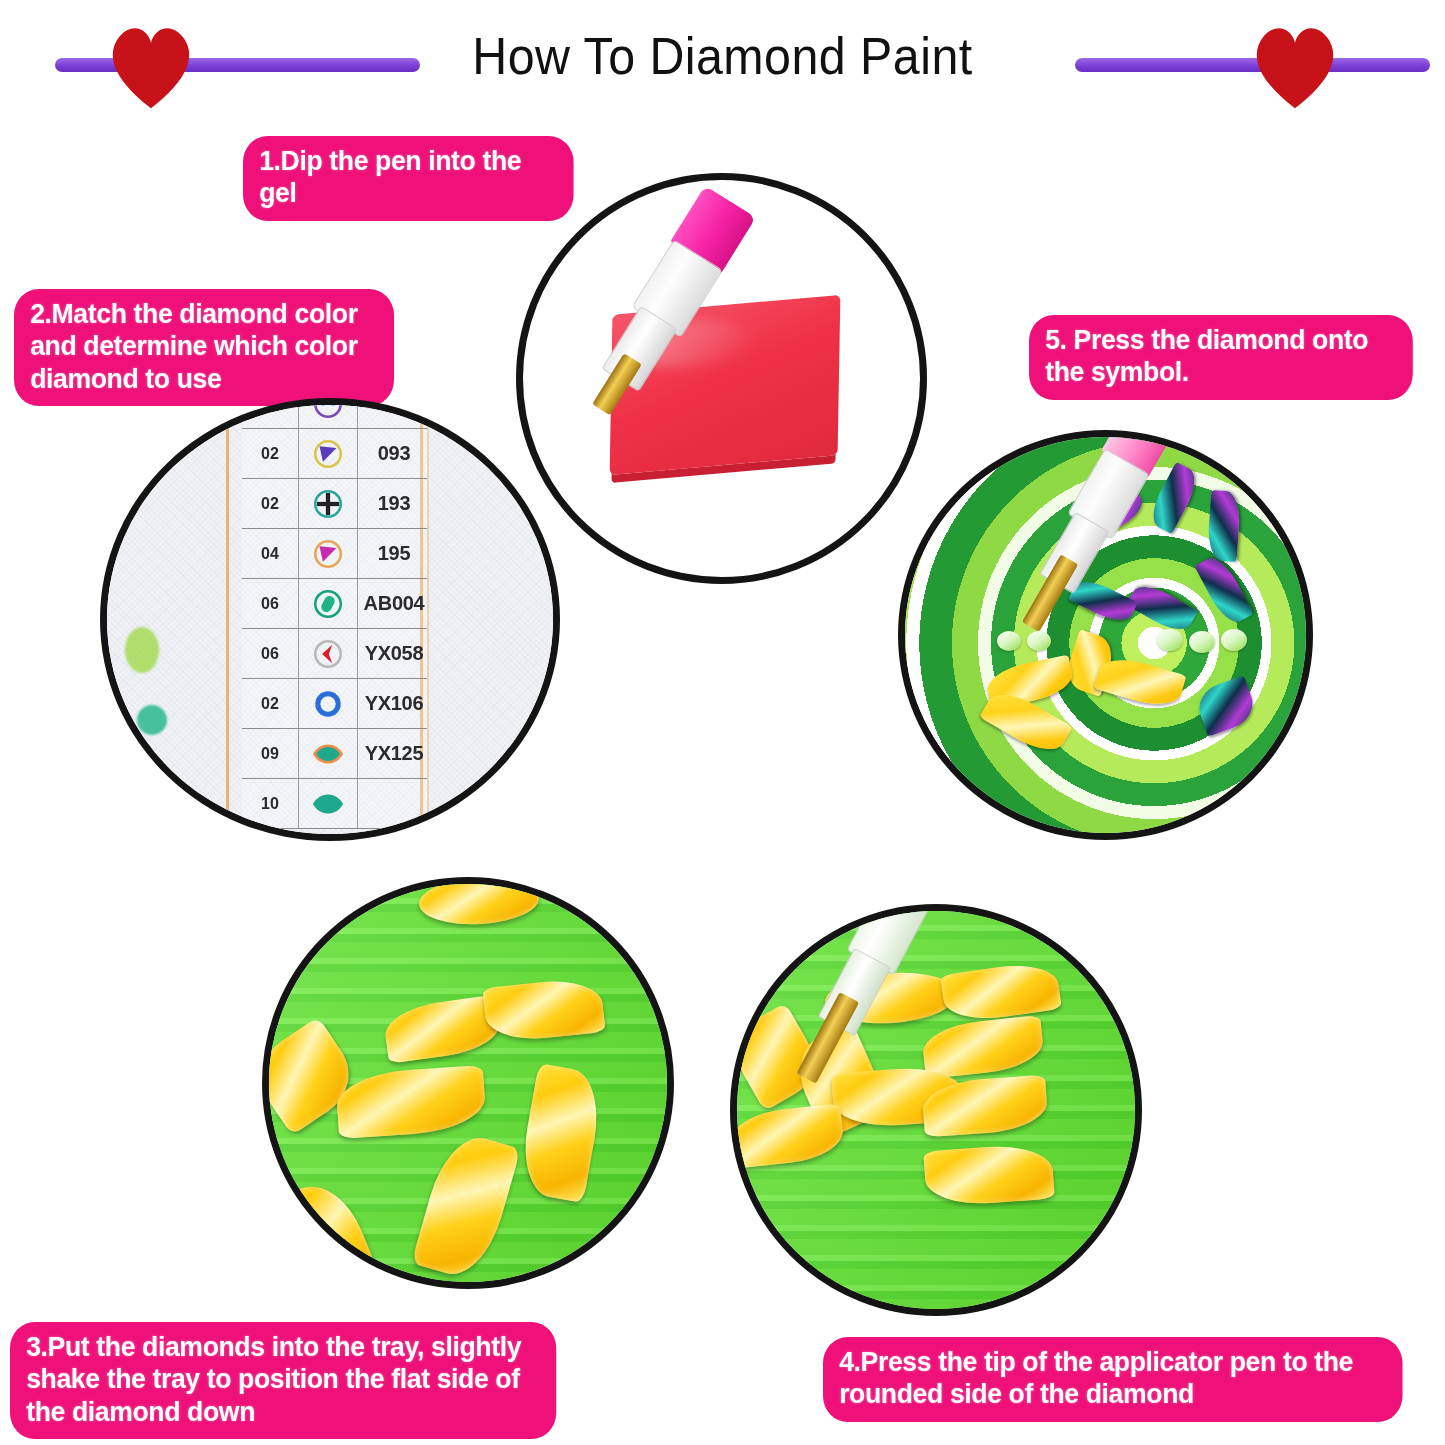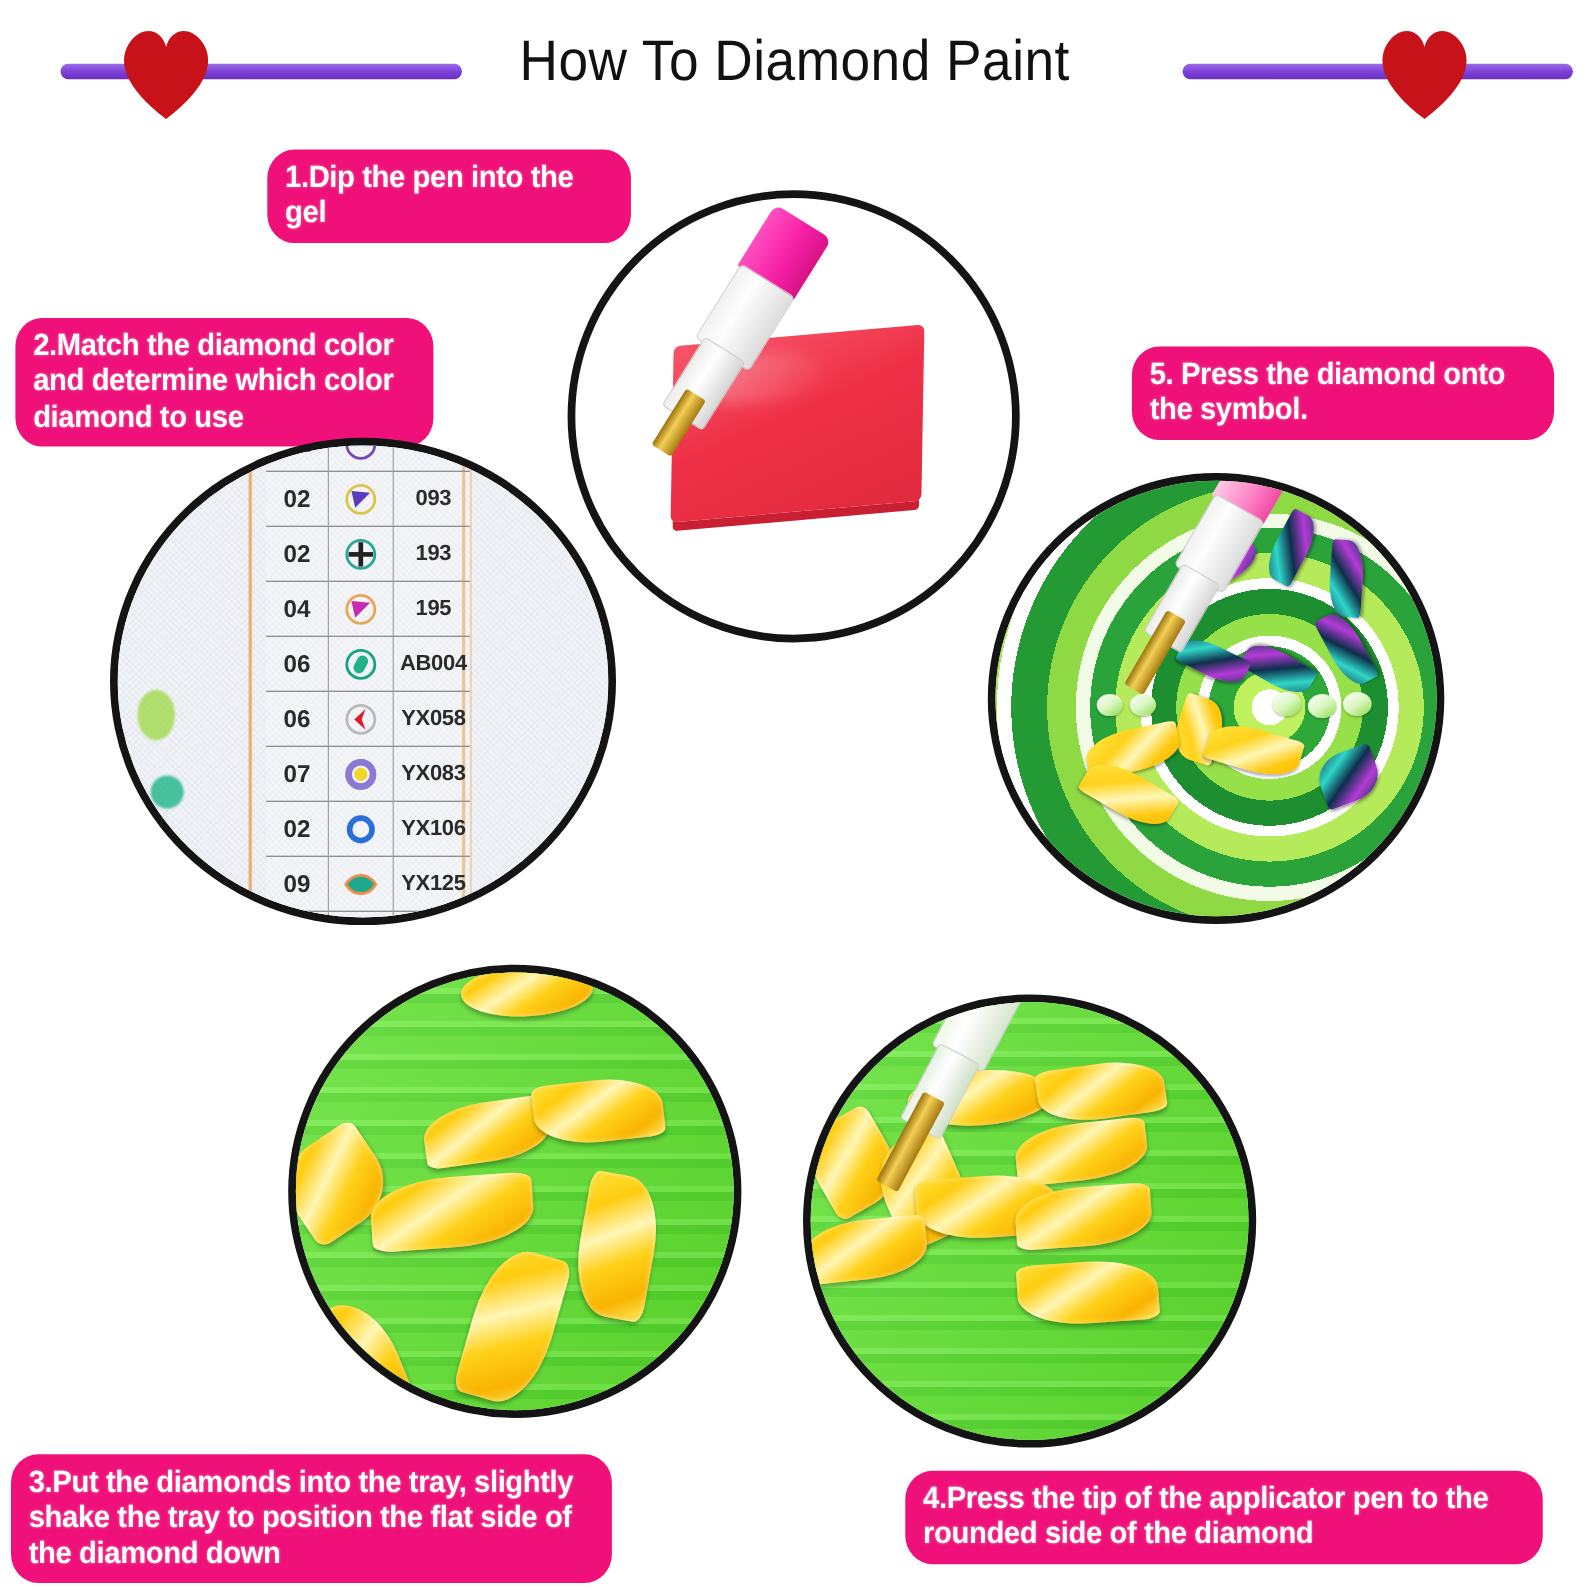--- a/index.html
+++ b/index.html
@@ -69,21 +69,21 @@
       background-image:repeating-linear-gradient(45deg,rgba(170,180,200,.22) 0 1px,transparent 1px 4px),
                        repeating-linear-gradient(-45deg,rgba(170,180,200,.18) 0 1px,transparent 1px 4px);}
   .ostripe{position:absolute;top:0;bottom:0;width:3px;background:#eaa75c;opacity:.85;}
   .ostripe.a{left:119px;}
   .ostripe.b{left:313px;}
   .ostripe.c{left:320px;width:2px;opacity:.4;}
   .blot{position:absolute;border-radius:50%;filter:blur(1px);}
   .tbl{position:absolute;left:135px;top:-26px;width:185px;}
   .trow{display:flex;align-items:center;height:49px;border-bottom:1px solid #8d8d8d;
         border-top:1px solid #8d8d8d;margin-top:-1px;background:rgba(255,255,255,.25);}
-  .tc-no{width:56px;text-align:center;font-size:22px;color:#2a2a2a;font-weight:700;
+  .tc-no{width:56px;text-align:center;font-size:16px;color:#2a2a2a;font-weight:700;
          border-right:1px solid #9a9a9a;line-height:49px;}
   .tc-sym{width:58px;display:flex;align-items:center;justify-content:center;
           border-right:1px solid #9a9a9a;height:100%;}
   .tc-cd{flex:1;text-align:center;font-size:20px;color:#2b2b2b;font-weight:700;
          padding-left:3px;line-height:49px;letter-spacing:-.3px;}
   .sym{width:34px;height:34px;display:block;}
 
   
   #c5{left:898px;top:430px;width:415px;height:410px;}
   .mand{position:absolute;inset:-2px;
@@ -225,31 +225,20 @@
           <div class="tc-no">06</div>
           <div class="tc-sym">
             <svg viewBox="0 0 40 40" class="sym">
               <circle cx="20" cy="20" r="15" fill="none" stroke="#b9b9b9" stroke-width="3"></circle>
               <path d="M25 9 L13 20 L25 31 L21 20 Z" fill="#e01b2b"></path>
             </svg>
           </div>
           <div class="tc-cd">YX058</div>
         </div>
         <div class="trow">
-          <div class="tc-no">07</div>
-          <div class="tc-sym">
-            <svg viewBox="0 0 40 40" class="sym">
-              <circle cx="20" cy="20" r="15" fill="none" stroke="#8a7ad4" stroke-width="3"></circle>
-              <circle cx="20" cy="20" r="13" fill="none" stroke="#8a7ad4" stroke-width="7"></circle>
-              <circle cx="20" cy="20" r="7" fill="#f2d72a"></circle>
-            </svg>
-          </div>
-          <div class="tc-cd">YX083</div>
-        </div>
-        <div class="trow">
           <div class="tc-no">02</div>
           <div class="tc-sym">
             <svg viewBox="0 0 40 40" class="sym">
               <circle cx="20" cy="20" r="15" fill="none" stroke="#2a6ed8" stroke-width="0"></circle>
               <circle cx="20" cy="20" r="12" fill="none" stroke="#2a6ed8" stroke-width="6"></circle>
             </svg>
           </div>
           <div class="tc-cd">YX106</div>
         </div>
         <div class="trow">

